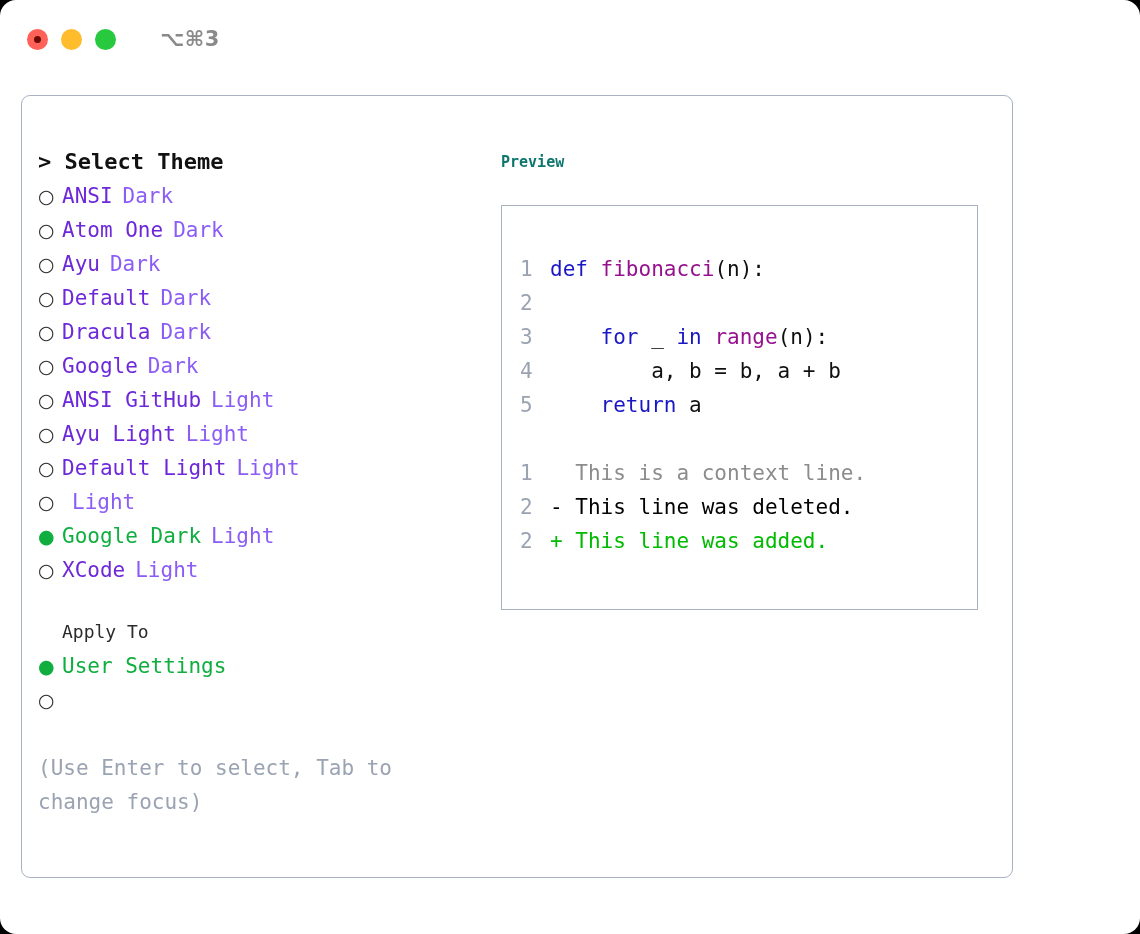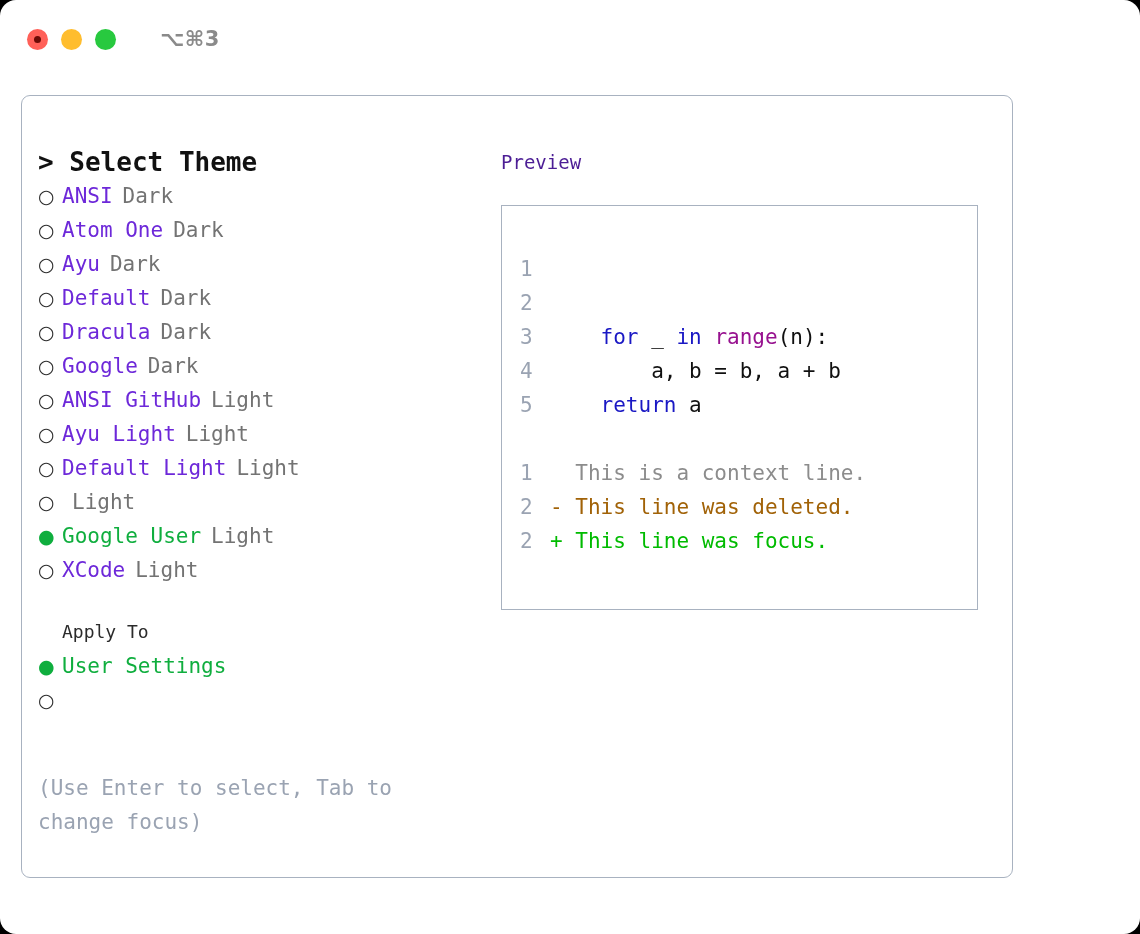--- a/index.html
+++ b/index.html
@@ -87,21 +87,21 @@
 
   
   #left-col {
     position: absolute;
     left: 16px;
     top: 49px;
     width: 470px;
   }
 
   .section-title {
-    font-size: 26px;
+    font-size: 22px;
     font-weight: bold;
     color: #111111;
     line-height: 34px;
     white-space: pre;
   }
   .section-title .caret { color: #111111; }
 
   .opt-row {
     display: flex;
     align-items: baseline;
@@ -113,55 +113,54 @@
     width: 24px;
     flex: 0 0 24px;
     font-size: 19px;
     color: #2b2b2b;
     font-family: "DejaVu Sans", "Liberation Sans", sans-serif;
   }
   .bullet.sel { color: #0fae3e; }
   .opt-label { color: #6d28d9; }
   .opt-label.sel { color: #0fae3e; }
   .opt-kind {
-    color: #737373;
+    color: #8b5cf6;
     margin-left: 10px;
   }
 
   .group-head {
     font-size: 18px;
     color: #2b2b2b;
     line-height: 34px;
     padding-left: 24px;
     white-space: pre;
   }
 
   .spacer-sm { height: 28px; }
   .spacer-md { height: 34px; }
 
   #hint {
     font-size: 21px;
     color: #9aa3b2;
     line-height: 34px;
     width: 420px;
     white-space: pre-wrap;
-    margin-top: 20px;
   }
 
   
   #right-col {
     position: absolute;
     left: 479px;
     top: 49px;
     width: 490px;
   }
   #preview-title {
-    font-size: 19px;
-    font-weight: normal;
-    color: #4c1d95;
+    font-size: 15px;
+    font-weight: bold;
+    color: #0f766e;
     line-height: 34px;
   }
   #preview-box {
     margin-top: 26px;
     width: 477px;
     height: 405px;
     border: 1.6px solid #a8b2c0;
     box-sizing: border-box;
     background: #ffffff;
     position: relative;
@@ -186,21 +185,21 @@
   }
   .code-body { color: #101010; }
   .blank-line { height: 34px; }
 
   .tok-kw   { color: #1a18c4; }
   .tok-fn   { color: #97118f; }
   .tok-num  { color: #0d7177; }
   .tok-txt  { color: #101010; }
 
   .diff-ctx { color: #8c8c8c; }
-  .diff-del { color: #a16207; }
+  .diff-del { color: #000000; }
   .diff-add { color: #00bb00; }
 </style>
 </head>
 <body>
 
 <div id="window">
 
   <div id="titlebar">
     <div class="lights">
       <div class="light close"></div>
@@ -221,21 +220,21 @@
             <div class="opt-row"><span class="bullet">○</span><span class="opt-label">ANSI</span><span class="opt-kind">Dark</span></div>
             <div class="opt-row"><span class="bullet">○</span><span class="opt-label">Atom One</span><span class="opt-kind">Dark</span></div>
             <div class="opt-row"><span class="bullet">○</span><span class="opt-label">Ayu</span><span class="opt-kind">Dark</span></div>
             <div class="opt-row"><span class="bullet">○</span><span class="opt-label">Default</span><span class="opt-kind">Dark</span></div>
             <div class="opt-row"><span class="bullet">○</span><span class="opt-label">Dracula</span><span class="opt-kind">Dark</span></div>
             <div class="opt-row"><span class="bullet">○</span><span class="opt-label">Google</span><span class="opt-kind">Dark</span></div>
             <div class="opt-row"><span class="bullet">○</span><span class="opt-label">ANSI GitHub</span><span class="opt-kind">Light</span></div>
             <div class="opt-row"><span class="bullet">○</span><span class="opt-label">Ayu Light</span><span class="opt-kind">Light</span></div>
             <div class="opt-row"><span class="bullet">○</span><span class="opt-label">Default Light</span><span class="opt-kind">Light</span></div>
             <div class="opt-row"><span class="bullet">○</span><span class="opt-kind">Light</span></div>
-            <div class="opt-row"><span class="bullet sel">●</span><span class="opt-label sel">Google User</span><span class="opt-kind">Light</span></div>
+            <div class="opt-row"><span class="bullet sel">●</span><span class="opt-label sel">Google Dark</span><span class="opt-kind">Light</span></div>
             <div class="opt-row"><span class="bullet">○</span><span class="opt-label">XCode</span><span class="opt-kind">Light</span></div>
           </div>
 
         <div class="spacer-sm"></div>
 
         <div class="group-head">Apply To</div>
 
         <div id="apply-list">
             <div class="opt-row"><span class="bullet sel">●</span><span class="opt-label sel">User Settings</span></div>
             <div class="opt-row"><span class="bullet">○</span></div>
@@ -244,31 +243,31 @@
         <div class="spacer-md"></div>
 
         <div id="hint">(Use Enter to select, Tab to change focus)</div>
       </div>
 
       <div id="right-col">
         <div id="preview-title">Preview</div>
         <div id="preview-box">
           <div id="code-area">
             <div id="code-lines">
-                <div class="code-line"><span class="ln">1</span></div>
+                <div class="code-line"><span class="ln">1</span><span class="code-body"><span class="tok-kw">def </span><span class="tok-fn">fibonacci</span><span class="tok-txt">(n):</span></span></div>
                 <div class="code-line"><span class="ln">2</span></div>
                 <div class="code-line"><span class="ln">3</span><span class="code-body"><span class="tok-txt">    </span><span class="tok-kw">for</span><span class="tok-txt"> _ </span><span class="tok-kw">in</span><span class="tok-txt"> </span><span class="tok-fn">range</span><span class="tok-txt">(n):</span></span></div>
                 <div class="code-line"><span class="ln">4</span><span class="code-body"><span class="tok-txt">        a, b = b, a + b</span></span></div>
                 <div class="code-line"><span class="ln">5</span><span class="code-body"><span class="tok-txt">    </span><span class="tok-kw">return</span><span class="tok-txt"> a</span></span></div>
               </div>
             <div class="blank-line"></div>
             <div id="diff-lines">
                 <div class="code-line"><span class="ln">1</span><span class="diff-ctx">  This is a context line.</span></div>
                 <div class="code-line"><span class="ln">2</span><span class="diff-del">- This line was deleted.</span></div>
-                <div class="code-line"><span class="ln">2</span><span class="diff-add">+ This line was focus.</span></div>
+                <div class="code-line"><span class="ln">2</span><span class="diff-add">+ This line was added.</span></div>
               </div>
           </div>
         </div>
       </div>
 
     </div>
   </div>
 </div>
 
 </body></html>

